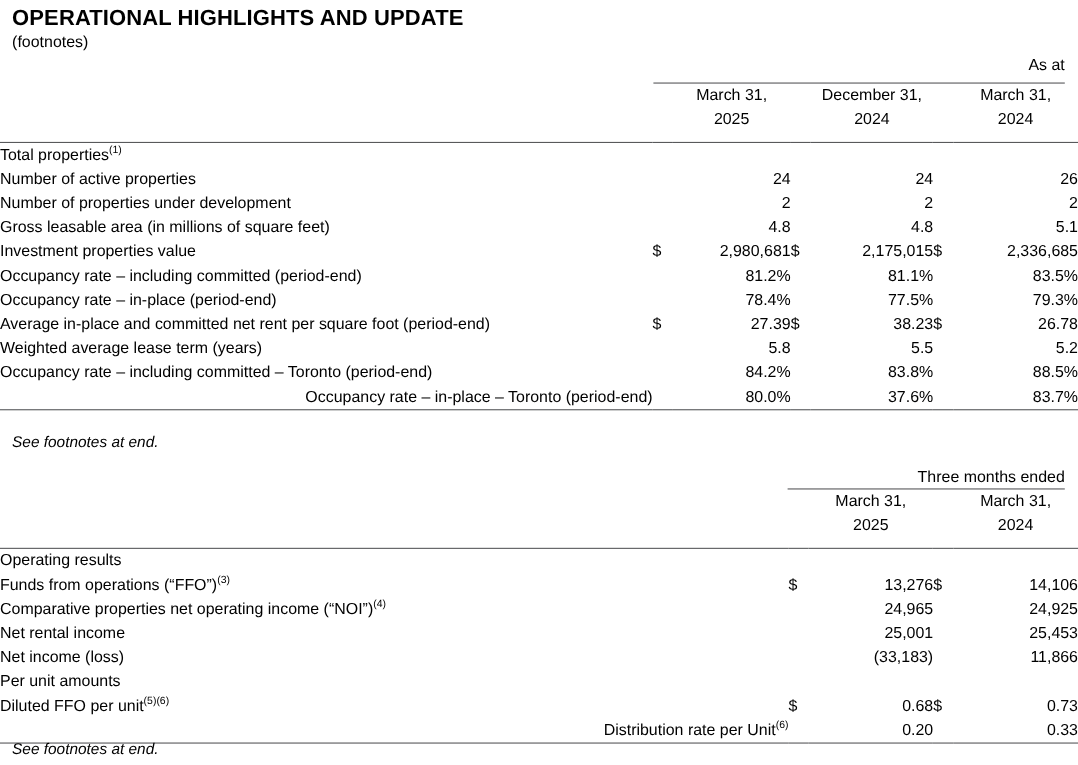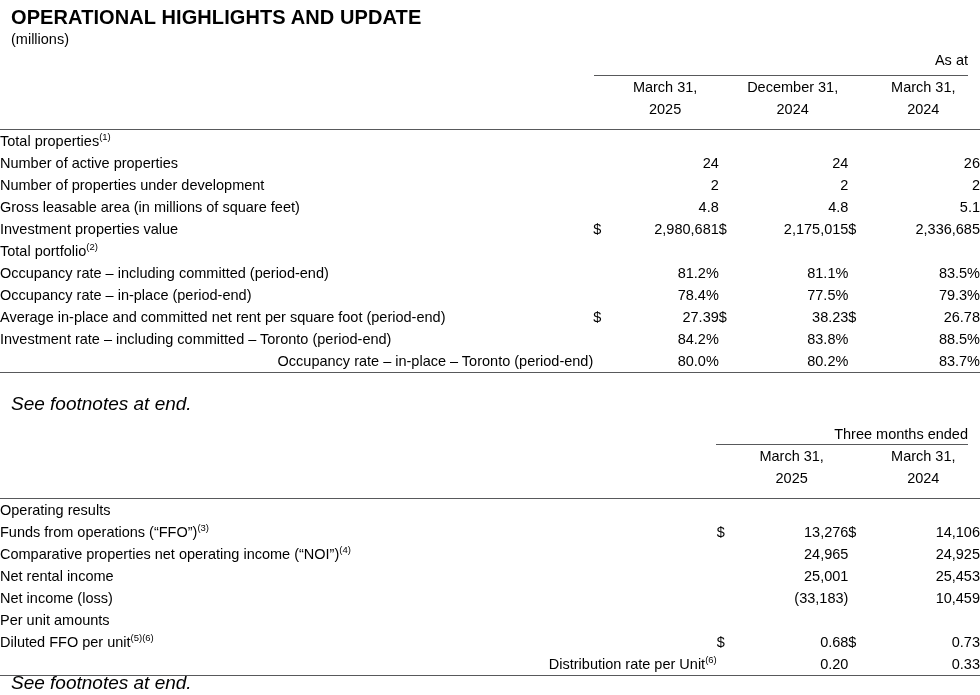--- a/index.html
+++ b/index.html
@@ -90,35 +90,35 @@
   }
   .hdrline {
     position: absolute;
     height: 0;
     border-top: 1.6px solid #58595b;
   }
   .footnote {
     position: absolute;
     left: 11px;
     font-style: italic;
-    font-size: 19px;
+    font-size: 14px;
   }
   sup {
     font-size: 9.5px;
     vertical-align: super;
     line-height: 0;
   }
 </style>
 </head>
 <body>
 
 <div class="page">
 
   <div class="doc-title">OPERATIONAL HIGHLIGHTS AND UPDATE</div>
-  <div class="doc-subtitle">(millions)</div>
+  <div class="doc-subtitle">(footnotes)</div>
 
   <div class="asat" style="right:12px; top:52px;">As at</div>
   <div class="hdrline" style="left:594px; width:374px; top:75px;"></div>
 
   <table class="fin" id="t1" style="left:0; top:76px; width:980px;">
     <colgroup>
       <col style="width:586px">
       <col style="width:18px">
         <col style="width:106px">
       <col style="width:18px">
@@ -193,29 +193,20 @@
         <tr>
           <td class="lbl">Investment properties value</td>
           <td class="cur bold">$</td>
           <td class="num bold">2,980,681</td>
           <td class="cur">$</td>
           <td class="num">2,175,015</td>
           <td class="cur">$</td>
           <td class="num">2,336,685</td>
         </tr>
         <tr>
-          <td class="lbl bold">Total portfolio<sup>(2)</sup></td>
-          <td class="cur"></td>
-          <td class="num"></td>
-          <td class="cur"></td>
-          <td class="num"></td>
-          <td class="cur"></td>
-          <td class="num"></td>
-        </tr>
-        <tr>
           <td class="lbl">Occupancy rate – including committed (period-end)</td>
           <td class="cur bold"></td>
           <td class="num bold">81.2%</td>
           <td class="cur"></td>
           <td class="num">81.1%</td>
           <td class="cur"></td>
           <td class="num">83.5%</td>
         </tr>
         <tr>
           <td class="lbl">Occupancy rate – in-place (period-end)</td>
@@ -229,34 +220,43 @@
         <tr>
           <td class="lbl">Average in-place and committed net rent per square foot (period-end)</td>
           <td class="cur bold">$</td>
           <td class="num bold">27.39</td>
           <td class="cur">$</td>
           <td class="num">38.23</td>
           <td class="cur">$</td>
           <td class="num">26.78</td>
         </tr>
         <tr>
-          <td class="lbl">Investment rate – including committed – Toronto (period-end)</td>
+          <td class="lbl">Weighted average lease term (years)</td>
+          <td class="cur bold"></td>
+          <td class="num bold">5.8</td>
+          <td class="cur"></td>
+          <td class="num">5.5</td>
+          <td class="cur"></td>
+          <td class="num">5.2</td>
+        </tr>
+        <tr>
+          <td class="lbl">Occupancy rate – including committed – Toronto (period-end)</td>
           <td class="cur bold"></td>
           <td class="num bold">84.2%</td>
           <td class="cur"></td>
           <td class="num">83.8%</td>
           <td class="cur"></td>
           <td class="num">88.5%</td>
         </tr>
         <tr class="rule-bot">
           <td class="lbl">Occupancy rate – in-place – Toronto (period-end)</td>
           <td class="cur bold"></td>
           <td class="num bold">80.0%</td>
           <td class="cur"></td>
-          <td class="num">80.2%</td>
+          <td class="num">37.6%</td>
           <td class="cur"></td>
           <td class="num">83.7%</td>
         </tr>
       </tbody>
   </table>
 
   <div class="footnote" style="top:393px;">See footnotes at end.</div>
 
   <div class="asat" style="right:12px; top:426px;">Three months ended</div>
   <div class="hdrline" style="left:716px; width:252px; top:444px;"></div>
@@ -317,21 +317,21 @@
           <td class="cur bold"></td>
           <td class="num bold">25,001</td>
           <td class="cur"></td>
           <td class="num">25,453</td>
         </tr>
         <tr>
           <td class="lbl">Net income (loss)</td>
           <td class="cur bold"></td>
           <td class="num bold">(33,183)</td>
           <td class="cur"></td>
-          <td class="num">10,459</td>
+          <td class="num">11,866</td>
         </tr>
         <tr>
           <td class="lbl bold">Per unit amounts</td>
           <td class="cur"></td>
           <td class="num"></td>
           <td class="cur"></td>
           <td class="num"></td>
         </tr>
         <tr>
           <td class="lbl">Diluted FFO per unit<sup>(5)(6)</sup></td>

